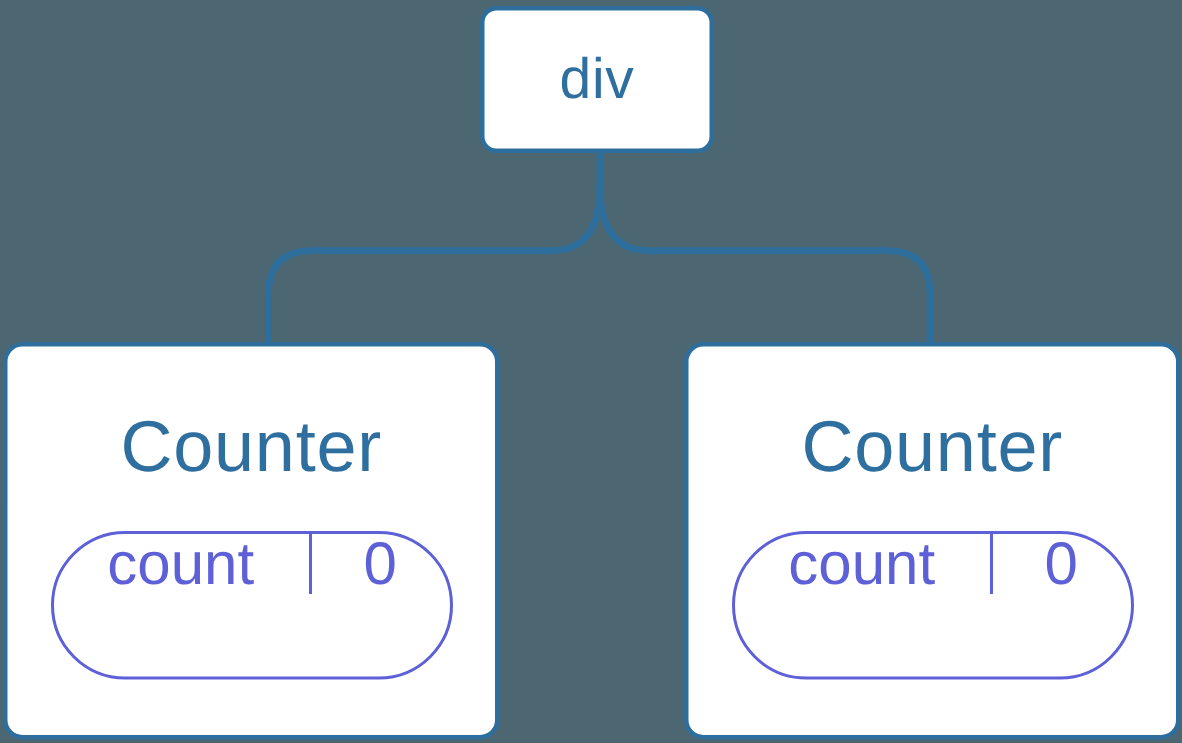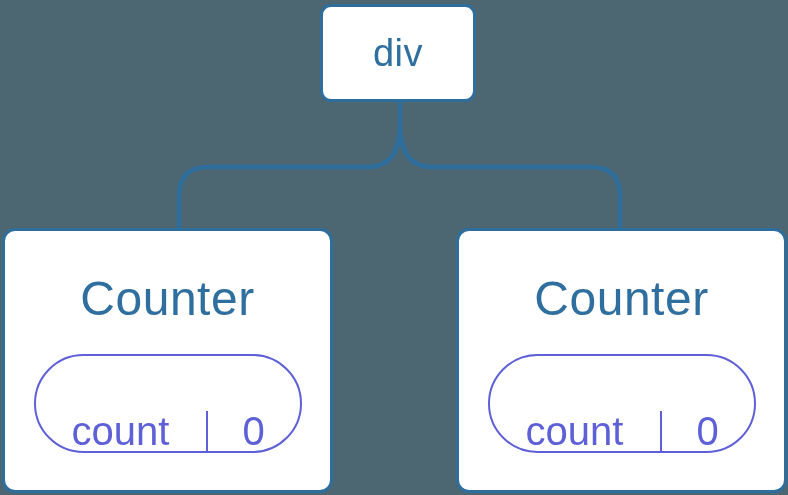--- a/index.html
+++ b/index.html
@@ -76,21 +76,21 @@
     line-height: 1;
     color: var(--text-blue);
   }
   .state-pill {
     margin-top: 31px;
     width: 268px;
     height: 99px;
     border: 2px solid var(--state-purple);
     border-radius: 50px;
     display: flex;
-    align-items: flex-end;
+    align-items: flex-start;
     overflow: hidden;
     background: var(--card-background);
   }
   .state-label-section {
     flex: 1;
     display: flex;
     align-items: center;
     justify-content: center;
     border-right: 2px solid var(--state-purple);
   }

